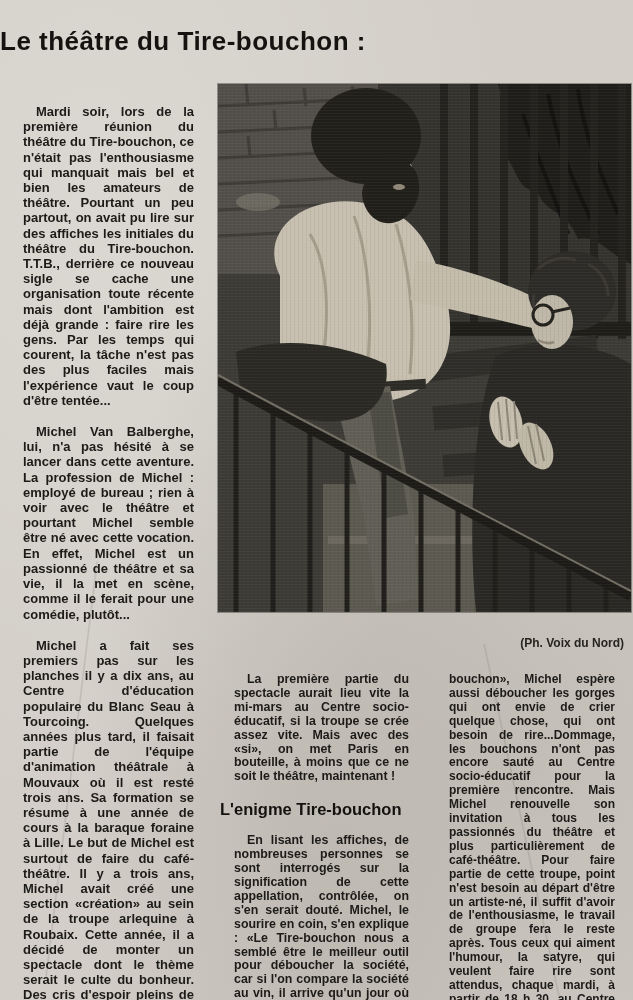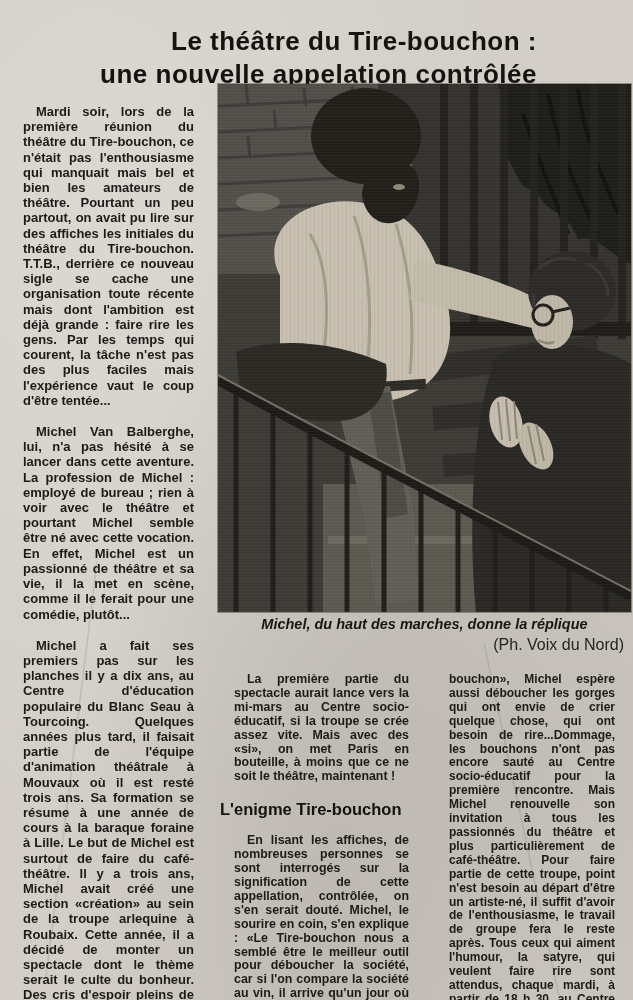--- a/index.html
+++ b/index.html
@@ -14,21 +14,21 @@
       radial-gradient(ellipse at 15% 20%, rgba(255,255,255,.18), transparent 55%),
       radial-gradient(ellipse at 85% 75%, rgba(120,114,104,.18), transparent 60%),
       radial-gradient(ellipse at 50% 95%, rgba(110,105,96,.15), transparent 55%),
       #d3cfc8;
     color:#1d1b18;
   }
   .crease{position:absolute;background:linear-gradient(90deg,transparent,rgba(90,85,78,.18),transparent);pointer-events:none;}
   .crease.c1{left:70px;top:560px;width:3px;height:420px;transform:rotate(7deg);}
   .crease.c2{left:520px;top:640px;width:3px;height:360px;transform:rotate(-12deg);}
   .headline{
-    position:absolute;top:8px;left:0;width:537px;text-align:right;
+    position:absolute;top:8px;left:0;width:537px;text-align:left;
     font-weight:bold;font-size:26px;line-height:33px;letter-spacing:.5px;color:#151310;
   }
   .headline span{display:block;}
   .col{position:absolute;text-align:justify;}
   .col-left{left:7px;top:88px;width:203px;font-size:13px;line-height:15.2px;font-weight:600;}
   .col-mid{left:218px;top:657px;width:207px;font-size:12.4px;line-height:13.9px;font-weight:600;}
   .col-right{left:433px;top:657px;width:198px;font-size:12px;line-height:13.9px;font-weight:600;}
   .col p.para{margin:16px;text-indent:13px;}
   .col p.para.no-indent{text-indent:0;}
   .col h3.section-heading{margin:8px 0 5px 0;font-size:16.5px;line-height:18px;font-weight:bold;color:#14120f;text-indent:0;text-align:left;}
@@ -44,34 +44,33 @@
     background:
       repeating-linear-gradient(0deg, rgba(230,224,212,.045) 0 1px, transparent 1px 3px),
       repeating-linear-gradient(90deg, rgba(0,0,0,.05) 0 1px, transparent 1px 4px);
   }
   .caption{
     position:absolute;left:220px;top:616px;width:409px;text-align:center;
     font-weight:bold;font-style:italic;font-size:14.5px;line-height:17px;color:#18160f;
   }
   .credit{
     position:absolute;left:220px;top:636px;width:404px;text-align:right;
-    font-weight:400;font-size:16px;color:#26241f;
+    font-weight:700;font-size:12px;color:#26241f;
   }
 </style>
 </head>
 <body>
 
 <div class="page">
 
   <div class="crease c1"></div>
   <div class="crease c2"></div>
 
   <h1 class="headline">
     <span>Le théâtre du Tire-bouchon :</span>
-    <span>une nouvelle appelation contrôlée</span>
   </h1>
 
   <div class="col col-left">
       <p class="para">Mardi soir, lors de la première réunion du théâtre du Tire-bouchon, ce n'était pas l'enthousiasme qui manquait mais bel et bien les amateurs de théâtre. Pourtant un peu partout, on avait pu lire sur des affiches les initiales du théâtre du Tire-bouchon. T.T.B., derrière ce nouveau sigle se cache une organisation toute récente mais dont l'ambition est déjà grande : faire rire les gens. Par les temps qui courent, la tâche n'est pas des plus faciles mais l'expérience vaut le coup d'être tentée...</p>
       <p class="para">Michel Van Balberghe, lui, n'a pas hésité à se lancer dans cette aventure. La profession de Michel : employé de bureau ; rien à voir avec le théâtre et pourtant Michel semble être né avec cette vocation. En effet, Michel est un passionné de théâtre et sa vie, il la met en scène, comme il le ferait pour une comédie, plutôt...</p>
       <p class="para">Michel a fait ses premiers pas sur les planches il y a dix ans, au Centre d'éducation populaire du Blanc Seau à Tourcoing. Quelques années plus tard, il faisait partie de l'équipe d'animation théâtrale à Mouvaux où il est resté trois ans. Sa formation se résume à une année de cours à la baraque foraine à Lille. Le but de Michel est surtout de faire du café-théâtre. Il y a trois ans, Michel avait créé une section «création» au sein de la troupe arlequine à Roubaix. Cette année, il a décidé de monter un spectacle dont le thème serait le culte du bonheur. Des cris d'espoir pleins de joie et d'humour évinceraient pour un instant toutes les informations dramatiques, catastrophiques des manchettes des journaux. Michel lance d'ailleurs un appel à tous les auteurs wattrelosiens, tous ceux qui n'ont pas le loisir de faire éditer leurs œuvres afin qu'ils se joignent à la troupe du Tire-bouchon. Michel laisse libre cours à leur imagination...</p>
     </div>
 
   <div class="photo">
     <svg viewBox="0 0 413 528" xmlns="http://www.w3.org/2000/svg">
@@ -167,25 +166,24 @@
         </g>
         <path d="M0,296 C130,366 260,432 413,512" stroke="#12100d" stroke-width="10" fill="none"></path>
         <path d="M0,291 C130,361 260,427 413,507" stroke="#6d695f" stroke-width="2" fill="none"></path>
       </g>
 
       <rect x="0" y="0" width="413" height="528" fill="#cfc9bd" opacity="0.06"></rect>
     </svg>
     <div class="grain"></div>
   </div>
 
-  <div class="caption">Michel, du haut des marches, donne la réplique</div>
   <div class="credit">(Ph. Voix du Nord)</div>
 
   <div class="col col-mid">
-      <p class="para">La première partie du spectacle aurait lance vers la mi-mars au Centre socio-éducatif, si la troupe se crée assez vite. Mais avec des «si», on met Paris en bouteille, à moins que ce ne soit le théâtre, maintenant !</p>
+      <p class="para">La première partie du spectacle aurait lieu vite la mi-mars au Centre socio-éducatif, si la troupe se crée assez vite. Mais avec des «si», on met Paris en bouteille, à moins que ce ne soit le théâtre, maintenant !</p>
       <h3 class="section-heading">L'enigme Tire-bouchon</h3>
       <p class="para">En lisant les affiches, de nombreuses personnes se sont interrogés sur la signification de cette appellation, contrôlée, on s'en serait douté. Michel, le sourire en coin, s'en explique : «Le Tire-bouchon nous a semblé être le meilleur outil pour déboucher la société, car si l'on compare la société au vin, il arrive qu'un jour où il faut la déboucher avant qu'elle ne devienne aigre... comme le vin !»».</p>
       <p class="para">Avec son «théâtre du Tire-</p>
     </div>
   <div class="col col-right">
       <p class="para no-indent">bouchon», Michel espère aussi déboucher les gorges qui ont envie de crier quelque chose, qui ont besoin de rire...Dommage, les bouchons n'ont pas encore sauté au Centre socio-éducatif pour la première rencontre. Mais Michel renouvelle son invitation à tous les passionnés du théâtre et plus particulièrement de café-théâtre. Pour faire partie de cette troupe, point n'est besoin au départ d'être un artiste-né, il suffit d'avoir de l'enthousiasme, le travail de groupe fera le reste après. Tous ceux qui aiment l'humour, la satyre, qui veulent faire rire sont attendus, chaque mardi, à partir de 18 h 30, au Centre socio-éducatif, pour le théâtre du Tire-bouchon, nouvelle activité du C.S.E.</p>
     </div>
 
 </div>
 

